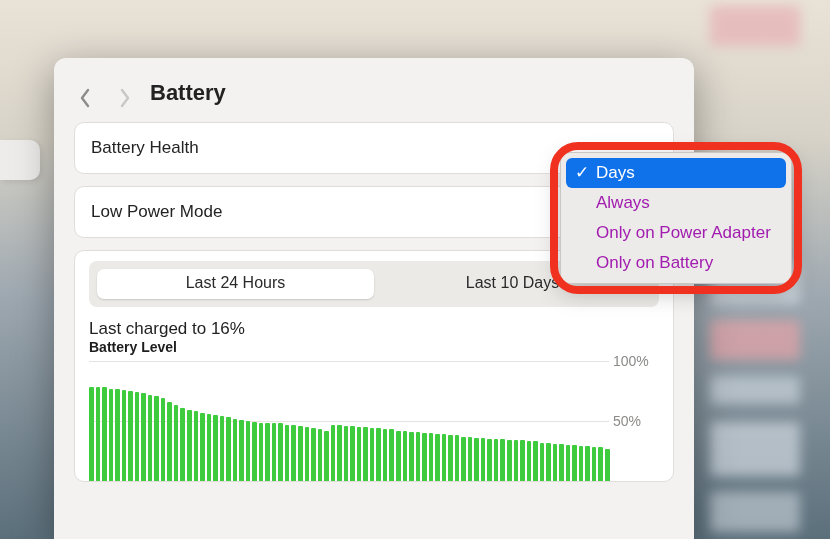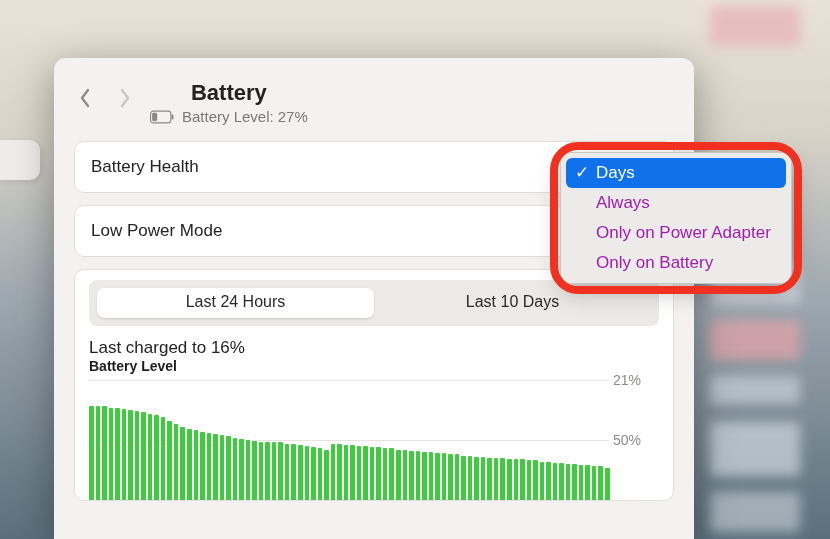--- a/index.html
+++ b/index.html
@@ -78,21 +78,21 @@
   }
   .nav-arrow {
     width: 14px;
     height: 14px;
     display: inline-block;
     position: relative;
     color: #8d8c8a;
   }
   .nav-arrow svg { width: 14px; height: 20px; display:block; }
 
-  .title-block { display:flex; flex-direction:column; gap:2px; padding-top: 6px; text-align: center;}
+  .title-block { display:flex; flex-direction:column; gap:2px; padding-top: 6px;}
   .page-title { font-weight: 700; font-size: 22px; color:#222; }
   .sub-row { display:flex; align-items:center; gap:8px; color:#7a7977; font-size:15px; }
   .battery-icon-svg { width:24px; height:14px; }
 
   
   .setting-row {
     margin: 4px 20px 12px 20px;
     background: #ffffff;
     border: 1px solid #e0ddda;
     border-radius: 10px;
@@ -235,29 +235,20 @@
           </svg>
       </span>
       <span class="nav-arrow">
         <svg viewBox="0 0 12 20">
             <path d="M3 2 L9 10 L3 18" fill="none" stroke="#c9c7c4" stroke-width="2.4" stroke-linecap="round" stroke-linejoin="round"></path>
           </svg>
       </span>
     </div>
     <div class="title-block">
       <div class="page-title">Battery</div>
-      <div class="sub-row">
-        <svg class="battery-icon-svg" viewBox="0 0 26 14">
-          <rect x="0.6" y="0.6" width="22" height="12.8" rx="3" ry="3" fill="none" stroke="#8b8a88" stroke-width="1.2"></rect>
-          <rect x="23.2" y="4.2" width="2.2" height="5.6" rx="1.1" fill="#8b8a88"></rect>
-          <rect x="2.3" y="2.3" width="5.5" height="9.4" rx="1.6" fill="#8b8a88"></rect>
-        </svg>
-        <span>Battery Level:</span>
-        <span style="margin-left:-4px;">27%</span>
-      </div>
     </div>
   </div>
 
   <div class="setting-row">
     <span>Battery Health</span>
   </div>
 
   <div class="setting-row">
     <span>Low Power Mode</span>
   </div>
@@ -268,21 +259,21 @@
         <div class="seg-item">Last 10 Days</div>
       </div>
 
     <div class="charged-line">Last charged to 16%</div>
 
     <div class="chart-title">Battery Level</div>
 
     <div class="chart-area">
       <div class="grid-line" style="top:0;"></div>
       <div class="grid-line" style="top:50%;"></div>
-      <div class="y-label" style="top:0;">21%</div>
+      <div class="y-label" style="top:0;">100%</div>
       <div class="y-label" style="top:50%;">50%</div>
       <div class="bars-wrap" id="bars">
           <div class="bar" style="height: 78%;"></div>
           <div class="bar" style="height: 78%;"></div>
           <div class="bar" style="height: 78%;"></div>
           <div class="bar" style="height: 77%;"></div>
           <div class="bar" style="height: 77%;"></div>
           <div class="bar" style="height: 76%;"></div>
           <div class="bar" style="height: 75%;"></div>
           <div class="bar" style="height: 74%;"></div>

